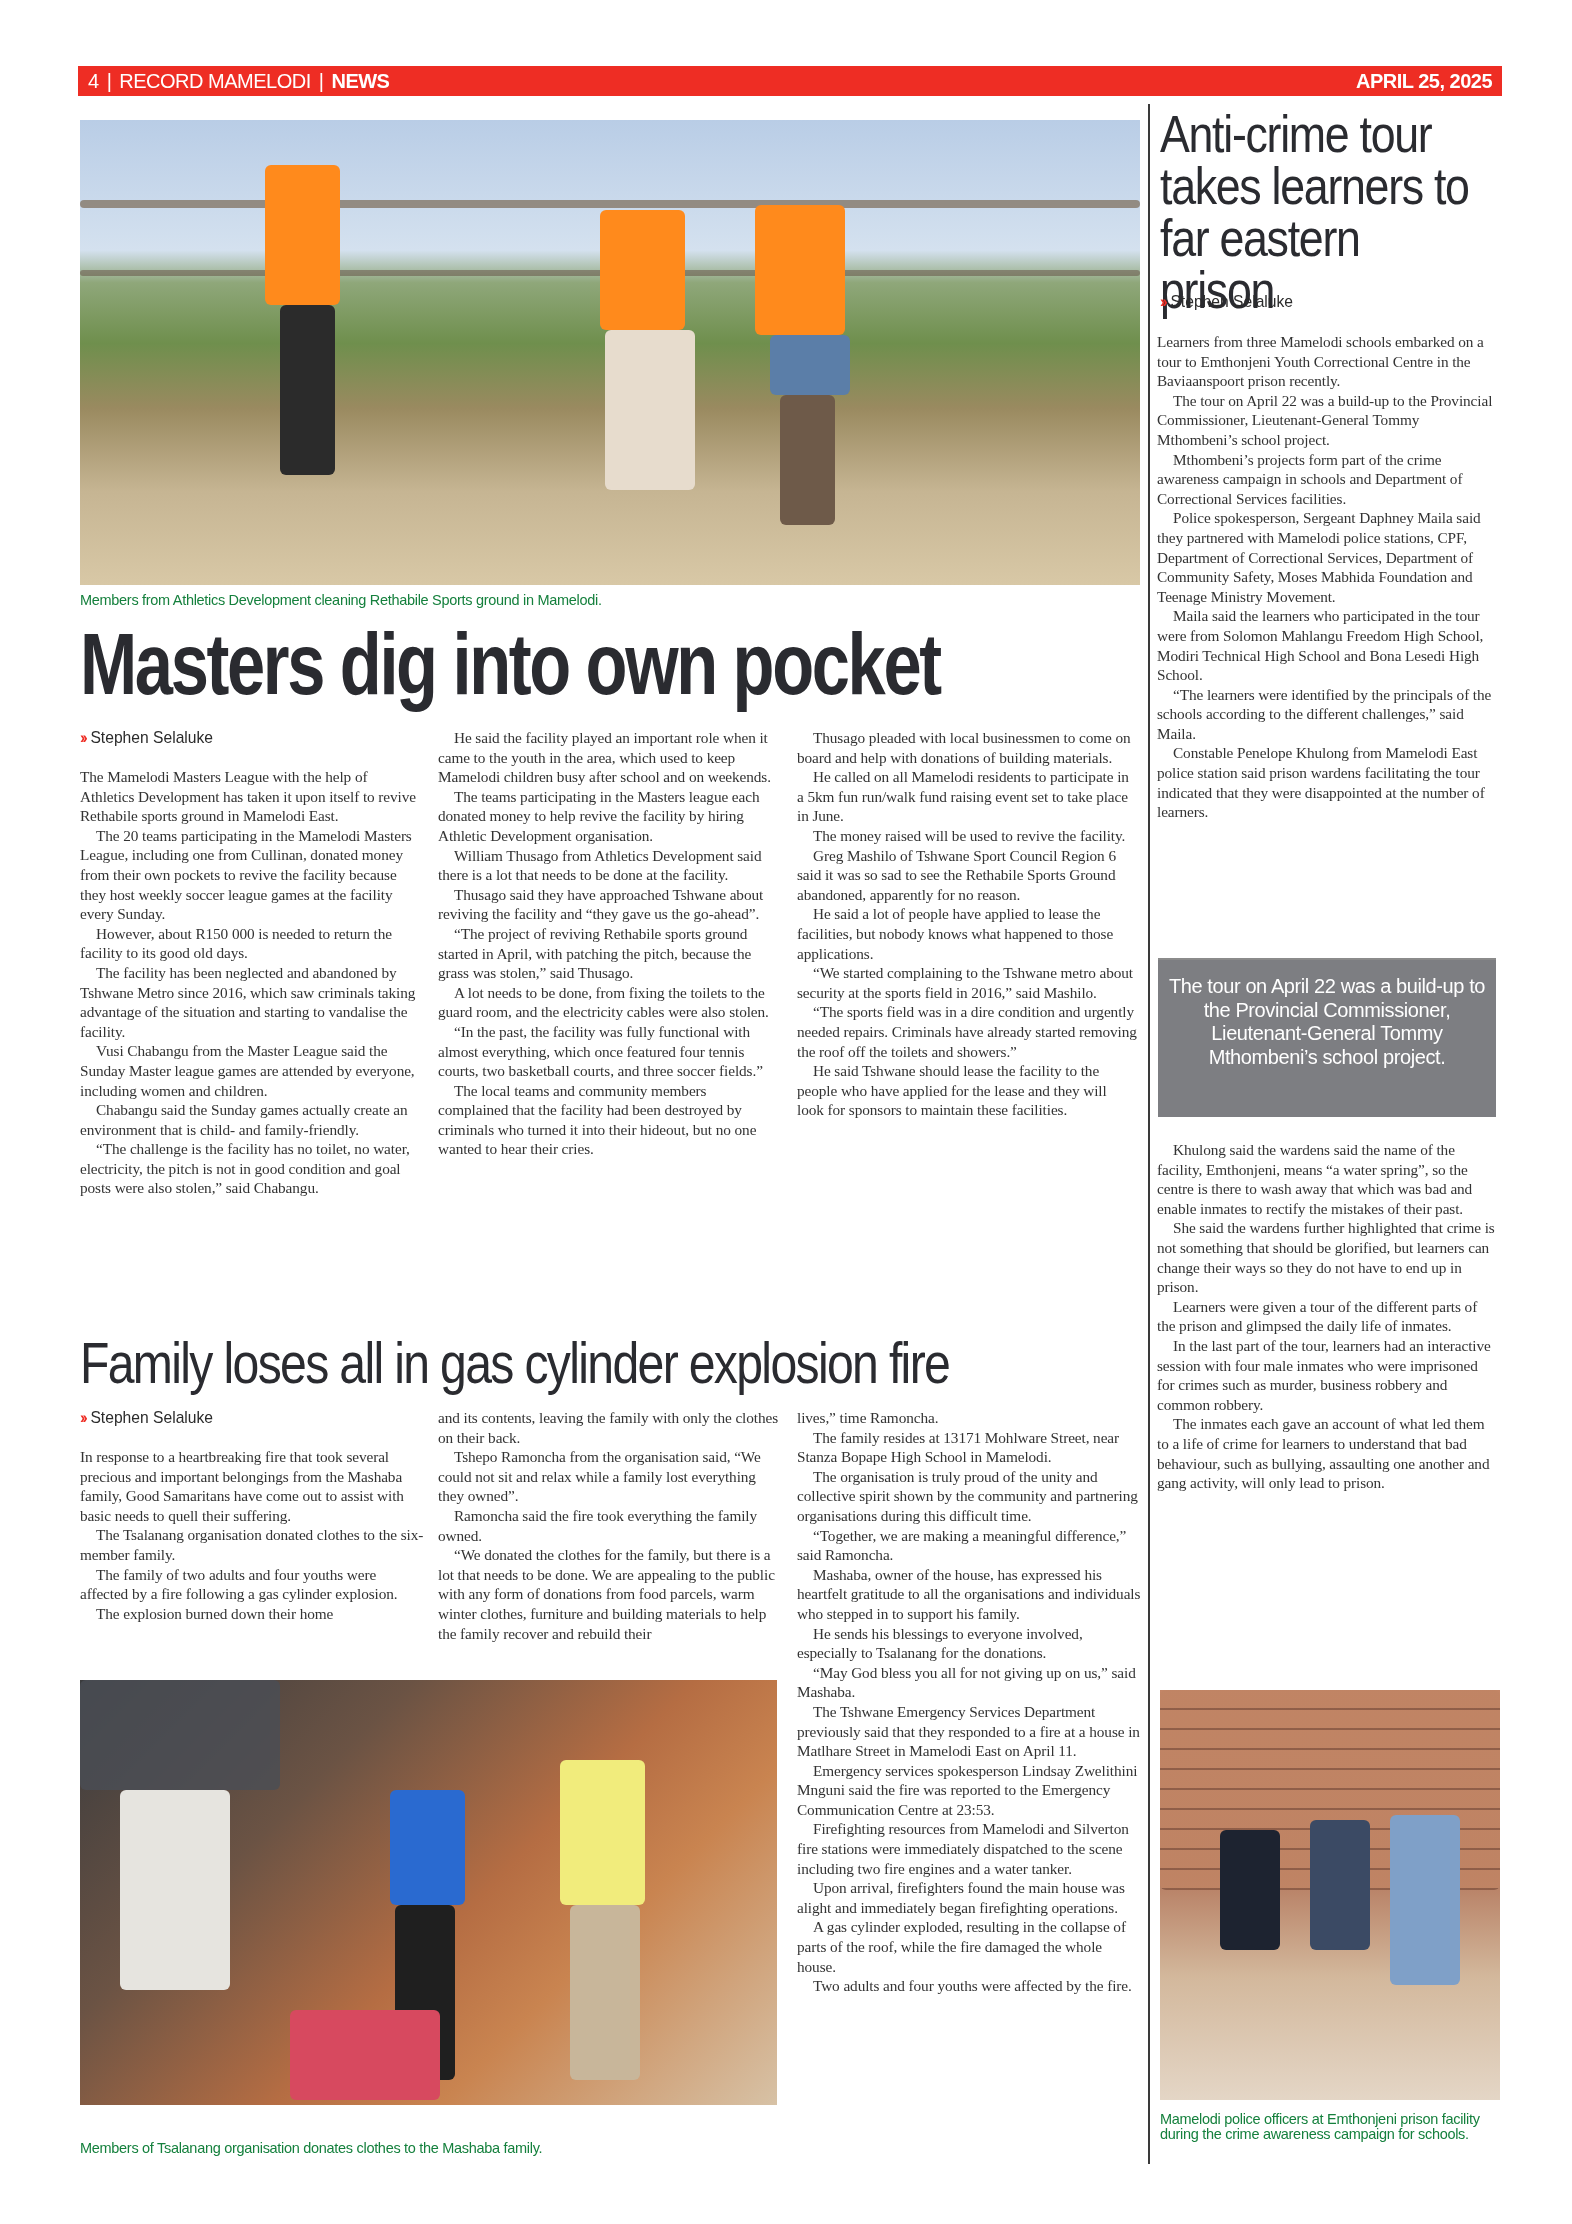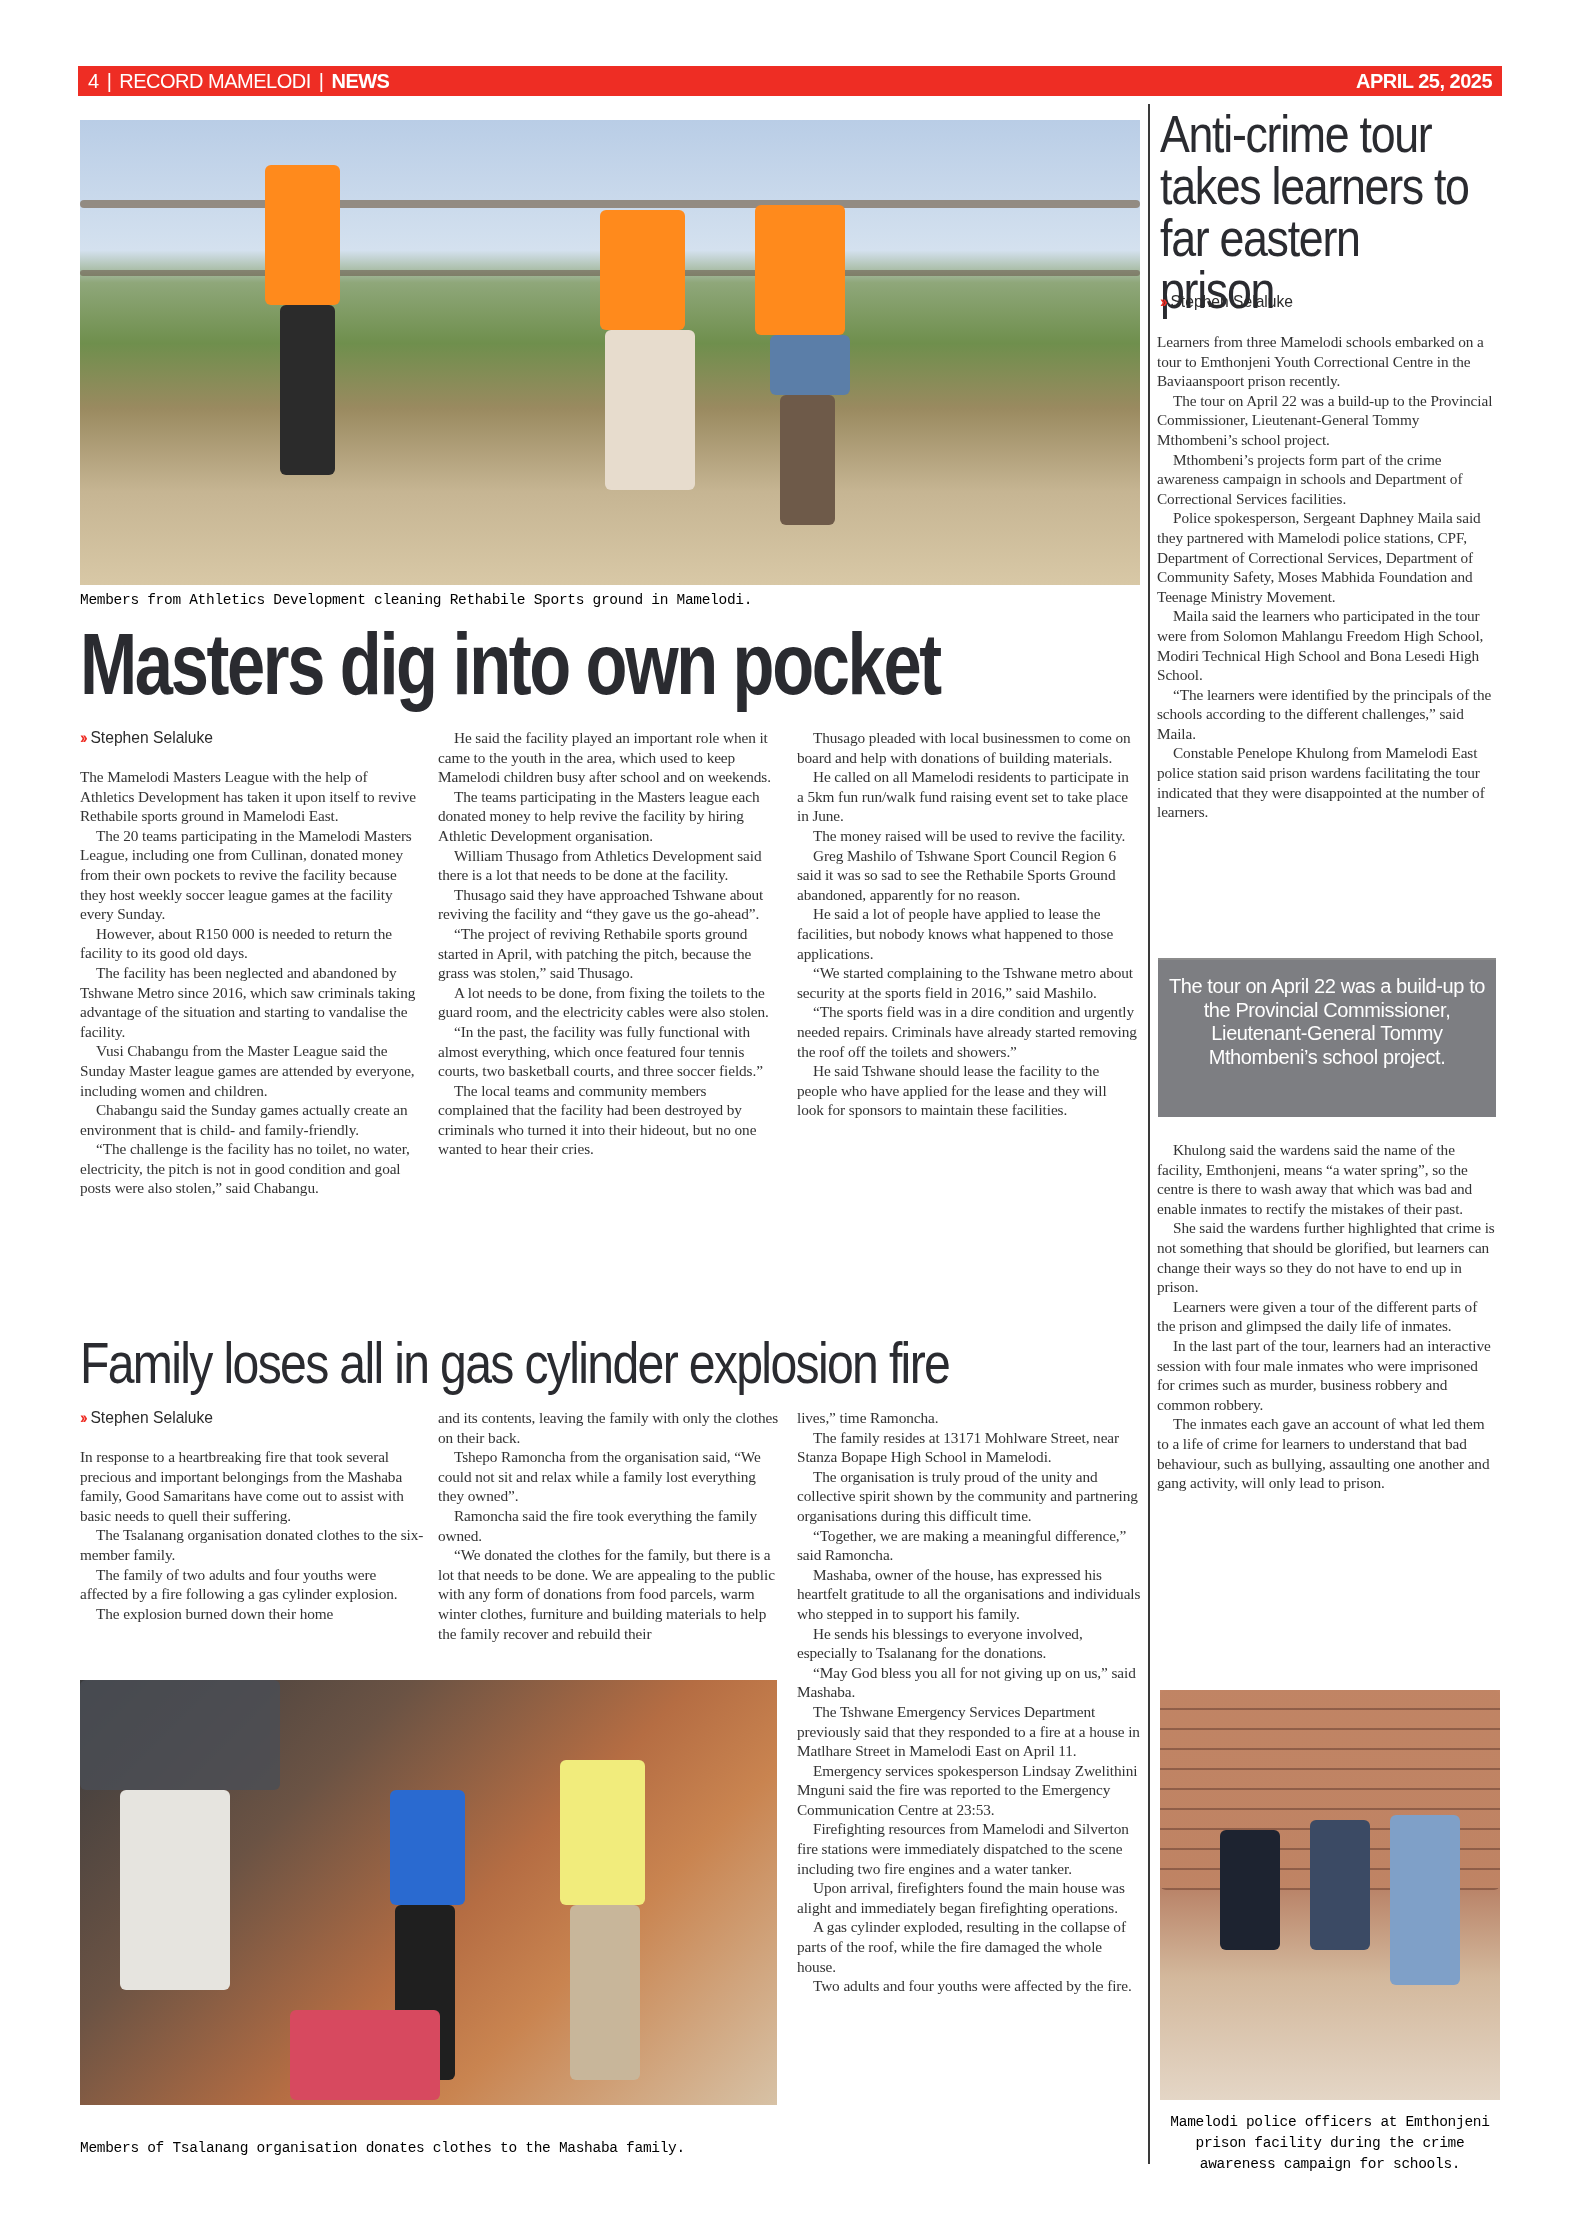--- a/index.html
+++ b/index.html
@@ -16,21 +16,21 @@
 
   .photo { position: absolute; overflow: hidden; }
   .photo1 { left: 80px; top: 120px; width: 1060px; height: 465px;
     background: linear-gradient(180deg, #b9cde6 0%, #d4e1ef 28%, #8fa77a 35%, #6f8f4d 48%, #9a8a60 62%, #c6b593 80%, #d8c8a6 100%); }
   .photo2 { left: 80px; top: 1680px; width: 697px; height: 425px;
     background: linear-gradient(135deg, #3a3b3d 0%, #6b5344 30%, #b56d43 55%, #c98450 70%, #d7c2a6 100%); }
   .photo3 { left: 1160px; top: 1690px; width: 340px; height: 410px;
     background: linear-gradient(180deg, #c38566 0%, #b57b60 45%, #d3b89c 70%, #e4d6c6 100%); }
   .photo .fig { position: absolute; border-radius: 6px; }
 
-  .caption { position: absolute; font-family: Liberation Mono, monospace; font-size: 14.5px; color: #000000; letter-spacing: -0.3px; text-align: center; }
+  .caption { position: absolute; font-family: Liberation Sans, sans-serif; font-size: 14.5px; color: #15803d; letter-spacing: -0.3px; }
 
   .headline-main { position: absolute; left: 80px; top: 620px; font-family: "Liberation Sans", sans-serif; font-weight: bold; font-size: 88px; color: #2a2b30; letter-spacing: -3px; transform: scaleX(0.78); transform-origin: left; white-space: nowrap; line-height: 1; }
   .headline-fire { position: absolute; left: 80px; top: 1333px; font-family: "Liberation Sans", sans-serif; font-size: 58px; color: #2a2b30; letter-spacing: -2px; transform: scaleX(0.83); transform-origin: left; white-space: nowrap; line-height: 1.05; }
   .headline-side { position: absolute; left: 1160px; top: 108px; width: 360px; font-family: "Liberation Sans", sans-serif; font-size: 52px; color: #2a2b30; line-height: 52px; letter-spacing: -1.5px; transform: scaleX(0.86); transform-origin: left; }
 
   .byline { position: absolute; font-family: "Liberation Sans", sans-serif; font-size: 17px; color: #2b2b2b; display: flex; align-items: center; gap: 6px; transform: scaleX(0.92); transform-origin: left; }
   .byline .arrow { color: #ee2d24; font-weight: bold; font-size: 17px; letter-spacing: -3px; }
 
   .col { position: absolute; font-size: 15.3px; line-height: 19.6px; color: #333; text-align: left; }
   .col p { text-indent: 16px; letter-spacing: -0.1px; }
@@ -178,13 +178,13 @@
   <p>In the last part of the tour, learners had an interactive session with four male inmates who were imprisoned for crimes such as murder, business robbery and common robbery.</p>
   <p>The inmates each gave an account of what led them to a life of crime for learners to understand that bad behaviour, such as bullying, assaulting one another and gang activity, will only lead to prison.</p>
 </div>
 
 <div class="photo photo3">
   <div class="fig" style="left:0;top:0;width:340px;height:200px;background:repeating-linear-gradient(180deg,#c08464 0 18px,#8a5a45 18px 20px);opacity:.9"></div>
   <div class="fig" style="left:60px;top:140px;width:60px;height:120px;background:#1d2330"></div>
   <div class="fig" style="left:150px;top:130px;width:60px;height:130px;background:#3b4a64"></div>
   <div class="fig" style="left:230px;top:125px;width:70px;height:170px;background:#7fa0c8"></div>
 </div>
-<div class="caption" style="left:1160px;top:2112px;width:340px;line-height:21px;">Mamelodi police officers at Emthonjeni prison facility during the crime awareness campaign for schools.</div>
+<div class="caption" style="left:1160px;top:2112px;width:340px;line-height:15px;">Mamelodi police officers at Emthonjeni prison facility during the crime awareness campaign for schools.</div>
 
 </body></html>

